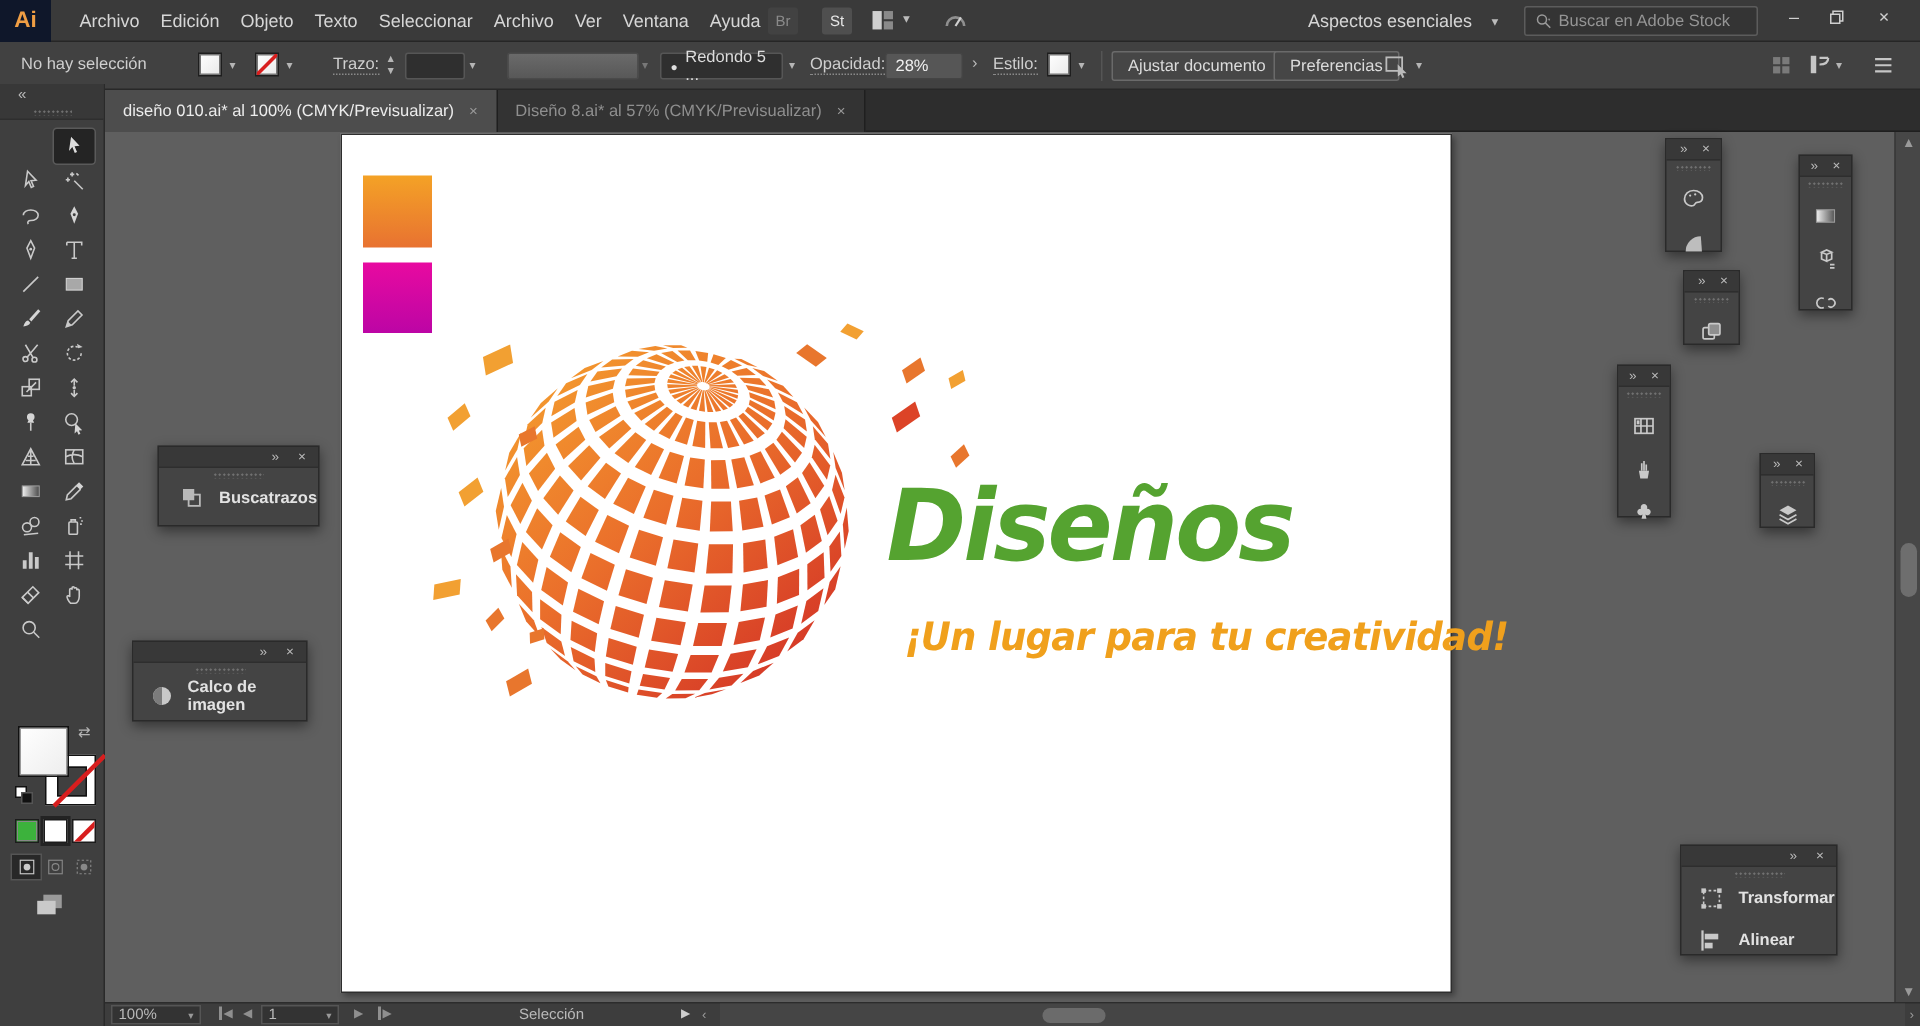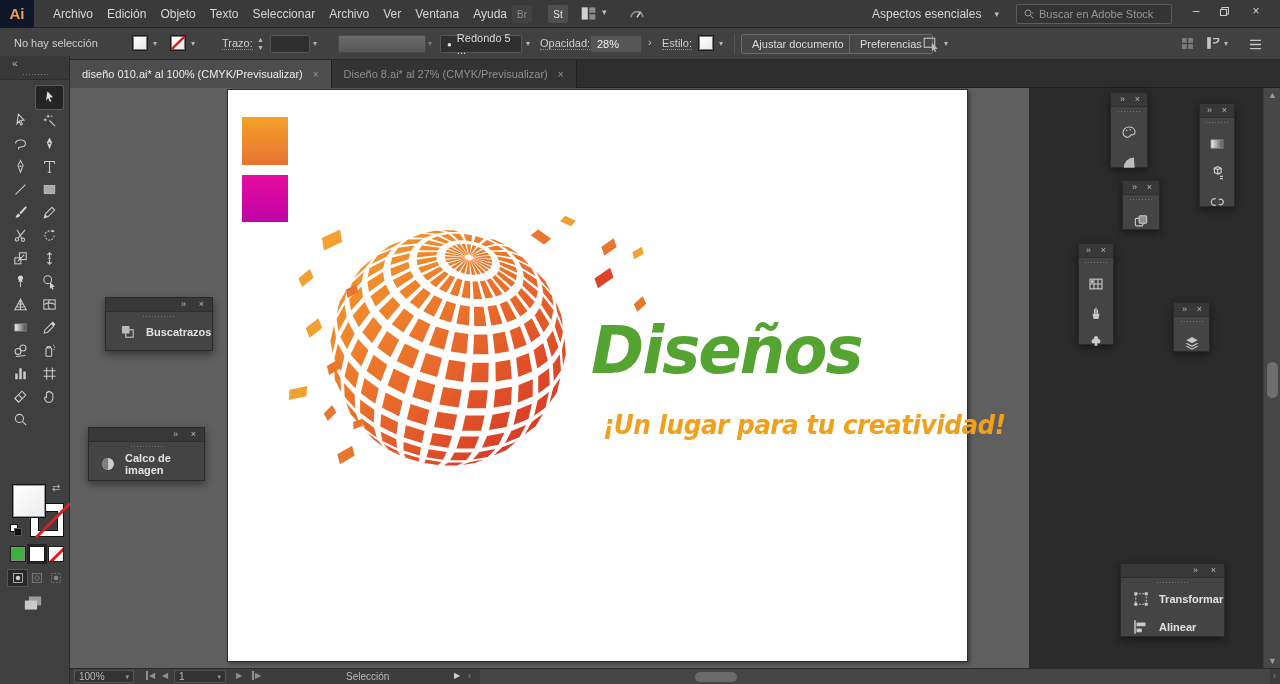--- a/index.html
+++ b/index.html
@@ -88,21 +88,21 @@
   #col-grad { background:#fff; outline:2px solid #232323; outline-offset:0px; }
   #col-none { background:#fff; overflow:hidden; }
   #col-none::after { content:""; position:absolute; left:-4px; top:6px; width:26px; height:3px;
     background:#d81e1e; transform:rotate(-45deg); }
   #drawmodes { left:8px; top:514px; width:58px; height:16px; display:flex; }
   .dmode { flex:1; display:flex; align-items:center; justify-content:center; }
   .dmode.sel { background:#282828; box-shadow:0 0 0 1px #555; }
   #screenmode { left:22px; top:538px; }
 
   
-  #pasteboard { left:70px; top:88px; width:959px; height:580px; background:#5f5f5f; overflow:hidden; }
+  #pasteboard { left:70px; top:88px; width:1193px; height:580px; background:#5f5f5f; overflow:hidden; }
   #artboard { position:absolute; left:157px; top:1px; width:741px; height:573px; background:#fff;
     border:1px solid #2e2e2e; box-shadow:2px 2px 4px rgba(0,0,0,.35); }
   #sq-orange { position:absolute; left:14px; top:27px; width:46px; height:48px; }
   #sq-magenta { position:absolute; left:14px; top:85px; width:46px; height:47px; }
   #art-svg { position:absolute; left:0; top:0; width:741px; height:573px; }
   .logo-text { position:absolute; font-family:"DejaVu Sans", sans-serif; font-style:italic;
     font-weight:bold; white-space:nowrap; transform-origin:left top; }
   #t-title { left:363px; top:222px; font-size:66px; letter-spacing:-2px; transform:scaleX(.97); }
   #t-sub { left:419px; top:288px; font-size:31px; letter-spacing:0px; }
   #t-tag { left:375px; top:320px; font-size:26px; letter-spacing:-.5px; transform:scaleX(.95); }
@@ -267,21 +267,21 @@
         </svg>
     </div>
   </div>
 
   <div class="abs" id="tabbar">
       <div class="tab active">
         <span>diseño 010.ai* al 100% (CMYK/Previsualizar)</span>
         <span class="tab-close">×</span>
       </div>
       <div class="tab inactive">
-        <span>Diseño 8.ai* al 27% (CMYK/Previsualizar)</span>
+        <span>Diseño 8.ai* al 57% (CMYK/Previsualizar)</span>
         <span class="tab-close">×</span>
       </div>
     </div>
 
   <div class="abs" id="toolspanel">
     <div id="tools-header">
       <span id="tools-collapse">«</span>
       <div id="tools-grip" class="grip"></div>
     </div>
     <div id="tools-grid">

